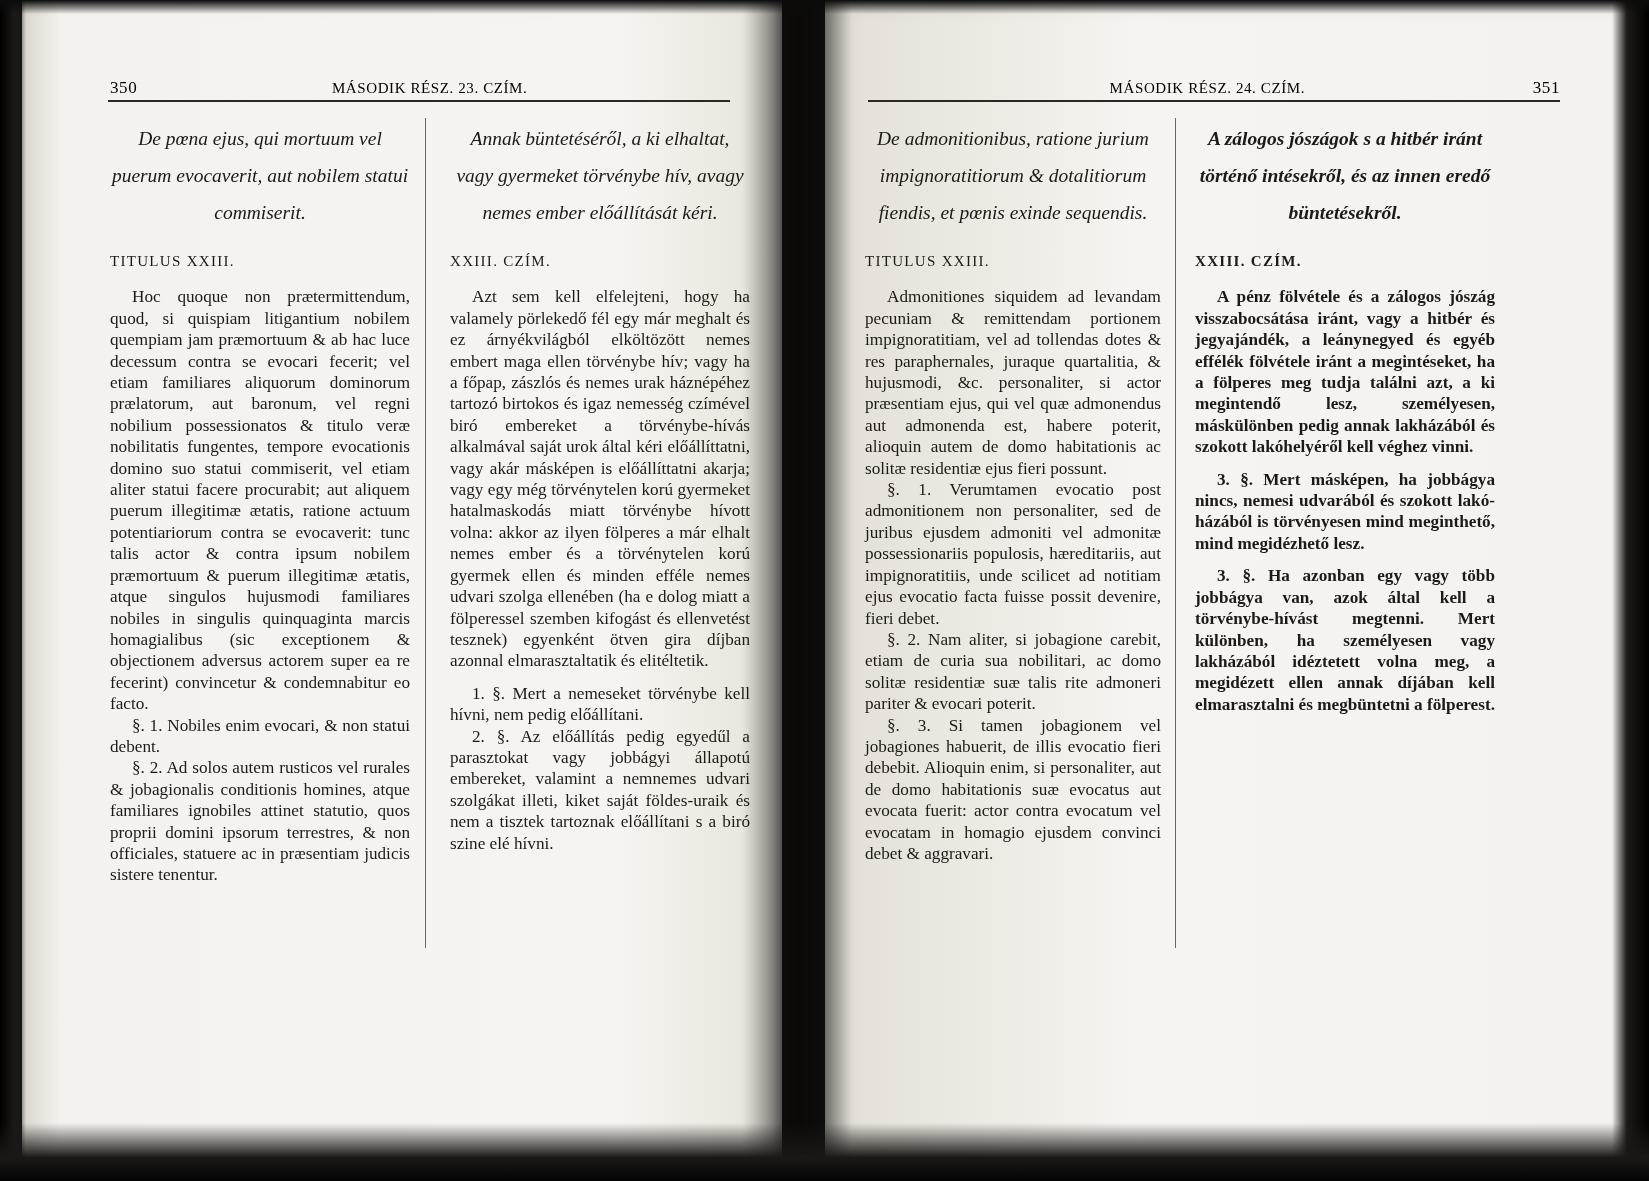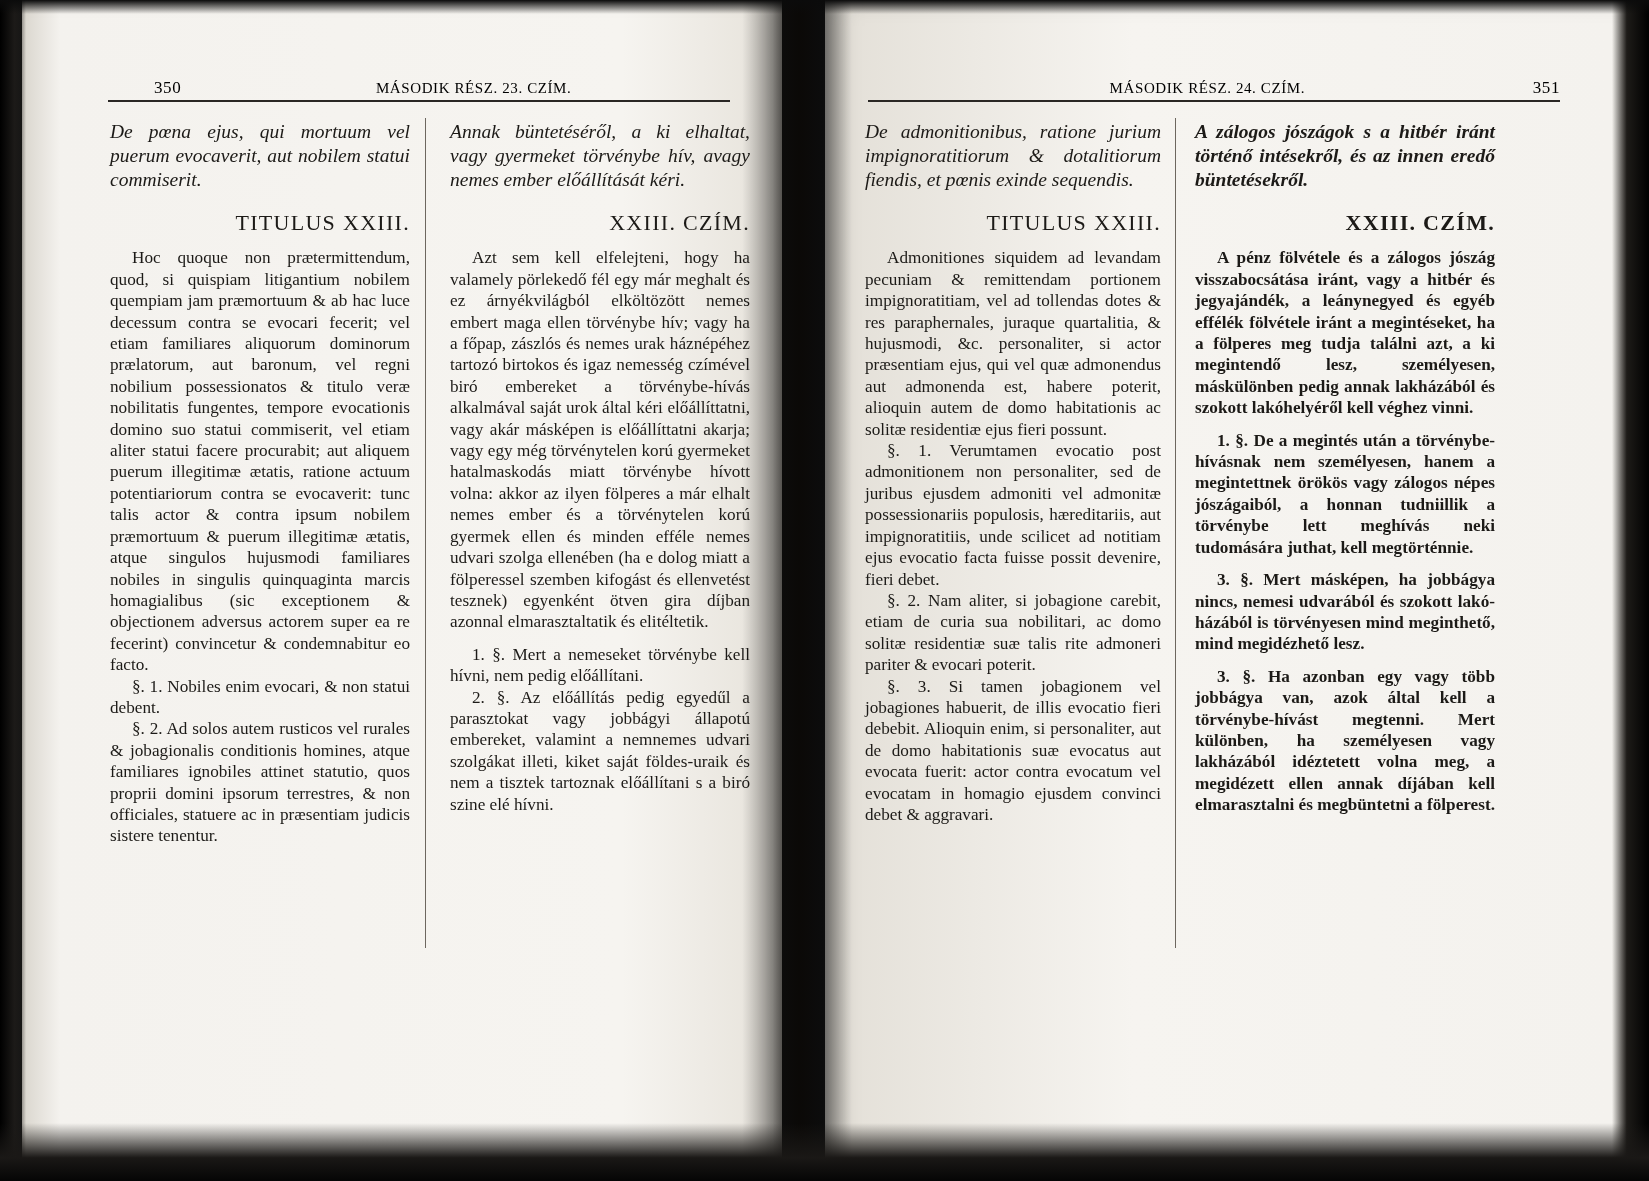--- a/index.html
+++ b/index.html
@@ -106,26 +106,27 @@
     position: absolute;
     text-align: justify;
     font-size: 17.2px;
     line-height: 21.4px;
     color: #1c1a17;
     hyphens: manual;
   }
   .heading-italic {
     font-style: italic;
     font-size: 19.5px;
-    line-height: 24px;
+    line-height: 37px;
+    text-align: center;
     margin-bottom: 10px;
   }
   .titulus {
-    text-align: right;
-    font-size: 22px;
+    text-align: left;
+    font-size: 15px;
     letter-spacing: 1.3px;
     margin: 20px 0 14px 0;
   }
   .para {
     text-indent: 22px;
     margin: 0;
   }
   .para.spaced { margin-top: 11px; }
   .divider-vert {
     position: absolute;
@@ -133,21 +134,21 @@
     background: #6d675f;
   }
 </style>
 </head>
 <body>
 
 <div id="book">
 
   <div class="page left">
 
-    <div class="running-head" style="left:88px; width:600px;margin-left:44px;">
+    <div class="running-head" style="left:88px; width:600px;">
       <span class="folio">350</span>
       <span class="rh-title">MÁSODIK RÉSZ. 23. CZÍM.</span>
     </div>
     <div class="rule" style="left:86px; top:100px; width:622px;"></div>
 
     <div class="divider-vert" style="left:403px; top:118px; height:830px;"></div>
 
     <div class="col" style="left:88px; top:120px; width:300px;">
       <div class="heading-italic">De pœna ejus, qui mortuum vel puerum evocaverit, aut nobilem statui commiserit.</div>
       <div class="titulus">TITULUS XXIII.</div>
@@ -181,21 +182,20 @@
       <p class="para">Admonitiones siquidem ad levandam pecuniam &amp; remittendam portionem impignoratitiam, vel ad tollendas dotes &amp; res paraphernales, juraque quartalitia, &amp; hujusmodi, &amp;c. personaliter, si actor præsentiam ejus, qui vel quæ admonendus aut admonenda est, habere poterit, alioquin autem de domo habitationis ac solitæ residentiæ ejus fieri possunt.</p>
       <p class="para">§. 1. Verumtamen evocatio post admonitionem non personaliter, sed de juribus ejusdem admoniti vel admonitæ possessionariis populosis, hæreditariis, aut impignoratitiis, unde scilicet ad notitiam ejus evocatio facta fuisse possit devenire, fieri debet.</p>
       <p class="para">§. 2. Nam aliter, si jobagione carebit, etiam de curia sua nobilitari, ac domo solitæ residentiæ suæ talis rite admoneri pariter &amp; evocari poterit.</p>
       <p class="para">§. 3. Si tamen jobagionem vel jobagiones habuerit, de illis evocatio fieri debebit. Alioquin enim, si personaliter, aut de domo habitationis suæ evocatus aut evocata fuerit: actor contra evocatum vel evocatam in homagio ejusdem convinci debet &amp; aggravari.</p>
     </div>
 
     <div class="col" style="left:370px; top:120px; width:300px;font-weight:bold;">
       <div class="heading-italic">A zálogos jószágok s a hitbér iránt történő intésekről, és az innen eredő büntetésekről.</div>
       <div class="titulus">XXIII. CZÍM.</div>
       <p class="para">A pénz fölvétele és a zálogos jószág visszabocsátása iránt, vagy a hitbér és jegyajándék, a leánynegyed és egyéb effélék fölvétele iránt a megintéseket, ha a fölperes meg tudja találni azt, a ki megintendő lesz, személyesen, máskülönben pedig annak lakházából és szokott lakóhelyéről kell véghez vinni.</p>
-      <p class="para spaced">1. §. De a megintés után a törvénybe-hívásnak nem személyesen, hanem a megintettnek örökös vagy zálogos népes jószágaiból, a honnan tudniillik a törvénybe lett meghívás neki tudomására juthat, kell megtörténnie.</p>
       <p class="para spaced">3. §. Mert másképen, ha jobbágya nincs, nemesi udvarából és szokott lakó-házából is törvényesen mind meginthető, mind megidézhető lesz.</p>
       <p class="para spaced">3. §. Ha azonban egy vagy több jobbágya van, azok által kell a törvénybe-hívást megtenni. Mert különben, ha személyesen vagy lakházából idéztetett volna meg, a megidézett ellen annak díjában kell elmarasztalni és megbüntetni a fölperest.</p>
     </div>
   </div>
 
   <div id="gutter"></div>
   <div id="edge-left"></div>
   <div id="edge-right"></div>
   <div id="edge-top"></div>
   <div id="edge-bottom"></div>

